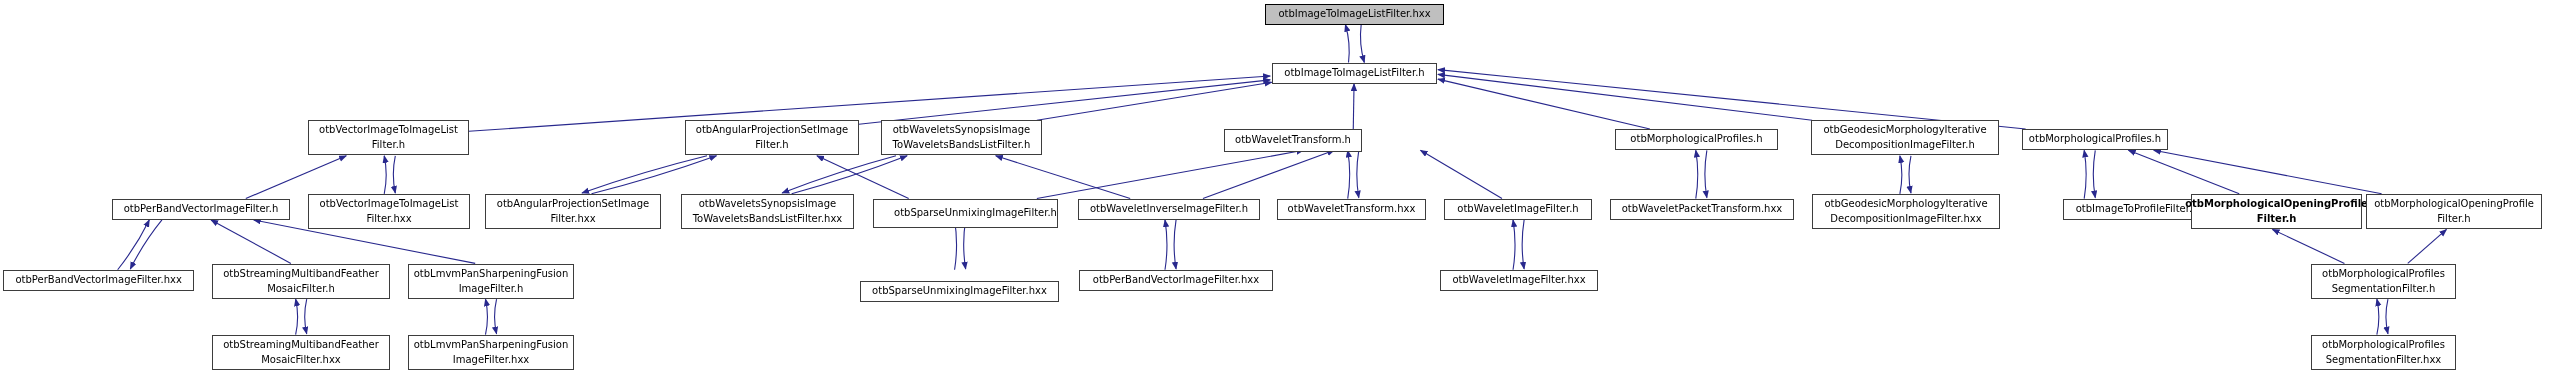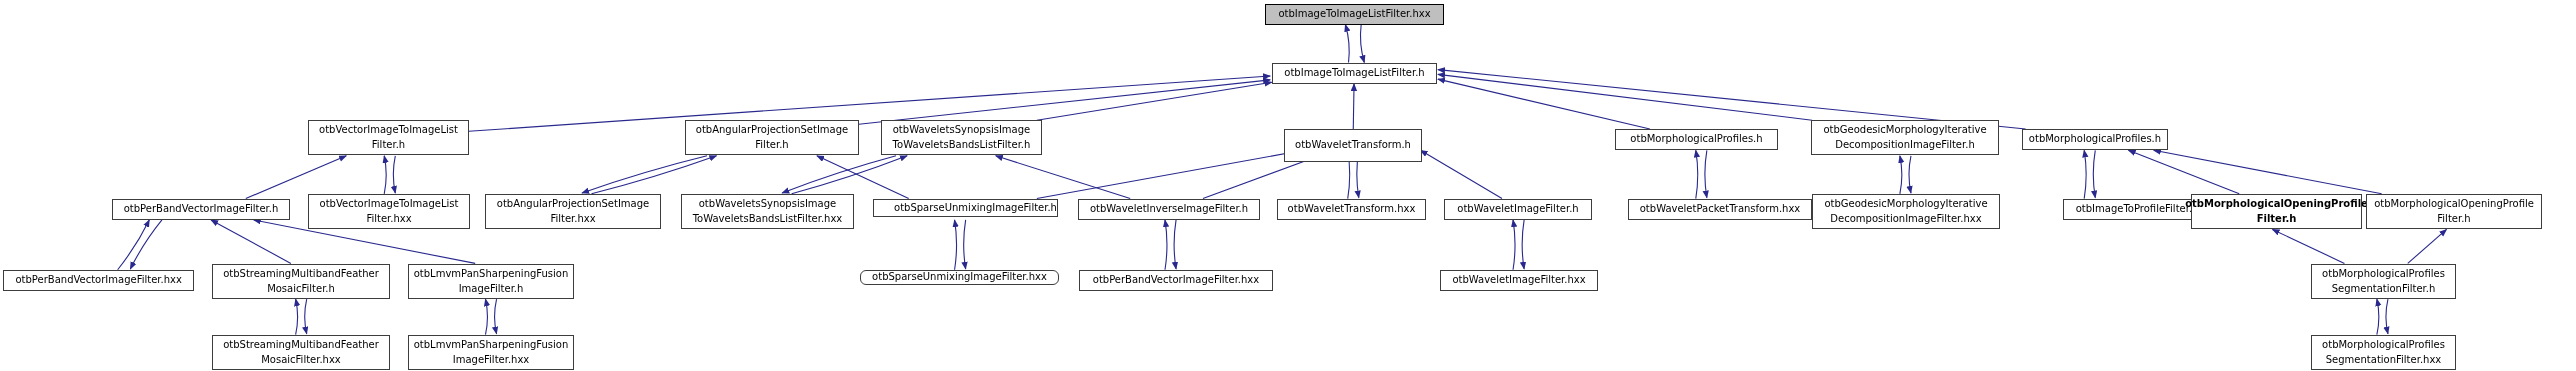--- a/index.html
+++ b/index.html
@@ -73,50 +73,50 @@
       <path d="M3018,378 Q3013,400 3018,422" class="edge" stroke="#28288d" marker-end="url(#arrow)"></path>
     </svg>
 <div class="node root" style="left: 1265px; top: 4px; width: 179px; height: 20.6px;">otbImageToImageListFilter.hxx</div>
     <div class="node" style="left: 1272px; top: 63px; width: 165px; height: 20.6px;">otbImageToImageListFilter.h</div>
     <div class="node" style="left: 308px; top: 120px; width: 161px; height: 35px;">otbVectorImageToImageList
 Filter.h</div>
     <div class="node" style="left: 685px; top: 120px; width: 174px; height: 35px;">otbAngularProjectionSetImage
 Filter.h</div>
     <div class="node" style="left: 881px; top: 120px; width: 161px; height: 35px;">otbWaveletsSynopsisImage
 ToWaveletsBandsListFilter.h</div>
-    <div class="node" style="left: 1284px; top: 129px; width: 138px; height: 33px; text-align: right;">otbWaveletTransform.h</div>
+    <div class="node" style="left: 1224px; top: 129px; width: 138px; height: 23px; text-align: right;">otbWaveletTransform.h</div>
     <div class="node" style="left: 1615px; top: 129px; width: 163px; height: 20.6px;">otbMorphologicalProfiles.h</div>
     <div class="node" style="left: 1811px; top: 120px; width: 188px; height: 35px;">otbGeodesicMorphologyIterative
 DecompositionImageFilter.h</div>
     <div class="node" style="left: 2022px; top: 129px; width: 146px; height: 20.6px;">otbMorphologicalProfiles.h</div>
     <div class="node" style="left: 112px; top: 199px; width: 178px; height: 20.6px;">otbPerBandVectorImageFilter.h</div>
     <div class="node" style="left: 308px; top: 194px; width: 162px; height: 35px;">otbVectorImageToImageList
 Filter.hxx</div>
     <div class="node" style="left: 485px; top: 194px; width: 176px; height: 35px;">otbAngularProjectionSetImage
 Filter.hxx</div>
     <div class="node" style="left: 681px; top: 194px; width: 173px; height: 35px;">otbWaveletsSynopsisImage
 ToWaveletsBandsListFilter.hxx</div>
-    <div class="node" style="left: 873px; top: 199px; width: 185px; height: 18px; padding-left: 20px;">otbSparseUnmixingImageFilter.h</div>
+    <div class="node" style="left: 873px; top: 199px; width: 185px; height: 29px; padding-left: 20px;">otbSparseUnmixingImageFilter.h</div>
     <div class="node" style="left: 1078px; top: 199px; width: 182px; height: 20.6px;">otbWaveletInverseImageFilter.h</div>
     <div class="node" style="left: 1277px; top: 199px; width: 149px; height: 20.6px; text-align: center;">otbWaveletTransform.hxx</div>
     <div class="node" style="left: 1444px; top: 199px; width: 148px; height: 20.6px;">otbWaveletImageFilter.h</div>
-    <div class="node" style="left: 1610px; top: 199px; width: 184px; height: 20.6px; margin-left: 18px;">otbWaveletPacketTransform.hxx</div>
+    <div class="node" style="left: 1610px; top: 199px; width: 184px; height: 20.6px;">otbWaveletPacketTransform.hxx</div>
     <div class="node" style="left: 1812px; top: 194px; width: 188px; height: 35px;">otbGeodesicMorphologyIterative
 DecompositionImageFilter.hxx</div>
     <div class="node" style="left: 2015px; top: 199px; width: 160px; height: 20.6px; margin-left: 48px;">otbImageToProfileFilter.hxx</div>
     <div class="node" style="left: 2191px; top: 194px; width: 171px; height: 35px; font-weight: bold;">otbMorphologicalOpeningProfile
 Filter.h</div>
     <div class="node" style="left: 2366px; top: 194px; width: 176px; height: 35px;">otbMorphologicalOpeningProfile
 Filter.h</div>
     <div class="node" style="left: 3.2px; top: 270px; width: 191px; height: 20.6px;">otbPerBandVectorImageFilter.hxx</div>
     <div class="node" style="left: 212px; top: 264px; width: 178px; height: 35px;">otbStreamingMultibandFeather
 MosaicFilter.h</div>
     <div class="node" style="left: 408px; top: 264px; width: 166px; height: 35px;">otbLmvmPanSharpeningFusion
 ImageFilter.h</div>
-    <div class="node" style="left: 860px; top: 270px; width: 199px; height: 15px; border-radius: 6px;">otbSparseUnmixingImageFilter.hxx</div>
+    <div class="node" style="left: 860px; top: 281px; width: 199px; height: 21px;">otbSparseUnmixingImageFilter.hxx</div>
     <div class="node" style="left: 1079px; top: 270px; width: 194px; height: 20.6px;">otbPerBandVectorImageFilter.hxx</div>
     <div class="node" style="left: 1440px; top: 270px; width: 158px; height: 20.6px;">otbWaveletImageFilter.hxx</div>
     <div class="node" style="left: 2311px; top: 264px; width: 145px; height: 35px;">otbMorphologicalProfiles
 SegmentationFilter.h</div>
     <div class="node" style="left: 212px; top: 335px; width: 178px; height: 35px;">otbStreamingMultibandFeather
 MosaicFilter.hxx</div>
     <div class="node" style="left: 408px; top: 335px; width: 166px; height: 35px;">otbLmvmPanSharpeningFusion
 ImageFilter.hxx</div>
     <div class="node" style="left: 2311px; top: 335px; width: 145px; height: 35px;">otbMorphologicalProfiles
 SegmentationFilter.hxx</div>

